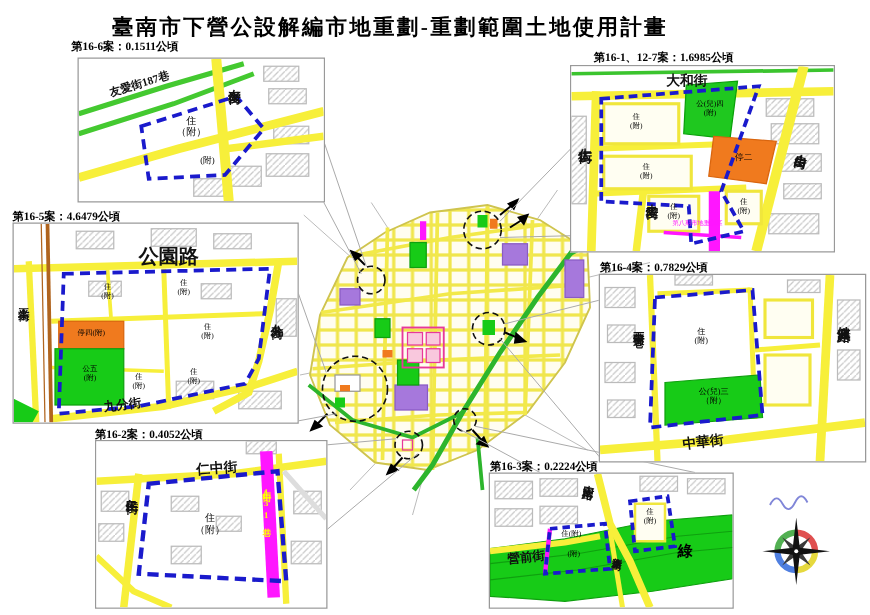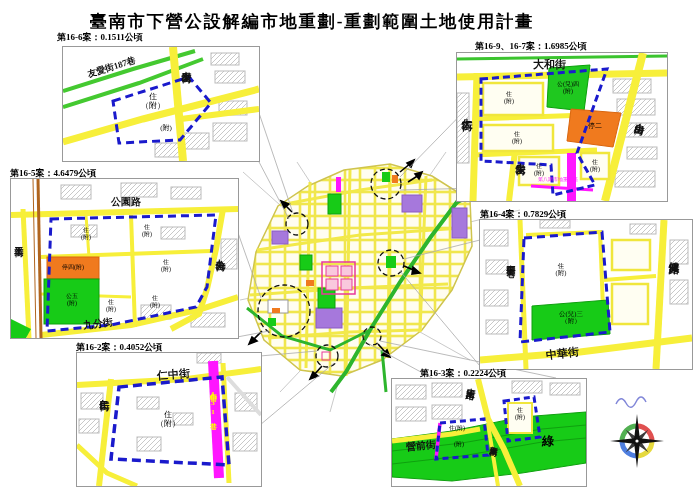--- a/index.html
+++ b/index.html
@@ -163,21 +163,21 @@
     <line x1="118" y1="72" x2="196" y2="62" stroke="#f7ef3a" stroke-width="6"></line>
     <polygon points="50,54 126,30 148,56 117,93 56,96" fill="none" stroke-width="3" stroke-dasharray="8 5" stroke="#1a1acc"></polygon>
   </svg>
   <div class="street" style="left:24px;top:14px;font-size:9px;transform:rotate(-17deg);">友愛街187巷</div>
   <div class="street vt" style="left:116px;top:16px;font-size:10px;">友愛街</div>
   <div class="zl" style="left:74px;top:46px;width:32px;font-size:8px;">住
 （附）</div>
   <div class="zl" style="left:92px;top:78px;width:22px;font-size:7px;">(附)</div>
 </div>
 
-<div class="case-label" style="left:475px;top:40px;">第16-9、16-7案：1.6985公頃</div>
+<div class="case-label" style="left:475px;top:40px;">第16-1、12-7案：1.6985公頃</div>
 <div class="inset" style="left:456px;top:52px;width:210px;height:148px;">
   <svg width="210" height="148" viewBox="0 0 210 148">
     <rect width="210" height="148" fill="#fff"></rect>
     <g fill="url(#hatch)" stroke="#bbb">
       <rect x="156" y="26" width="38" height="14"></rect>
         <rect x="160" y="46" width="38" height="16"></rect>
       <rect x="166" y="70" width="34" height="14"></rect>
         <rect x="170" y="94" width="30" height="12"></rect>
       <rect x="158" y="118" width="40" height="16"></rect>
         <rect x="0" y="40" width="12" height="70"></rect>
@@ -242,21 +242,21 @@
     <line x1="30" y1="78" x2="200" y2="72" stroke="#f7ef3a" stroke-width="4"></line>
     <line x1="75" y1="36" x2="78" y2="78" stroke="#f7ef3a" stroke-width="3"></line>
     <line x1="30" y1="115" x2="120" y2="118" stroke="#f7ef3a" stroke-width="3"></line>
     <line x1="27" y1="0" x2="30" y2="159" stroke="#b0641e" stroke-width="3"></line>
     <line x1="22" y1="0" x2="25" y2="159" stroke="#b0641e" stroke-width="1"></line>
     <rect x="36" y="78" width="52" height="22" fill="#f07a1e" stroke="#d9650e"></rect>
     <rect x="33" y="100" width="55" height="45" fill="#17cb17" stroke="#0fa00f"></rect>
     <polygon points="0,140 20,150 15,159 0,159" fill="#17cb17"></polygon>
     <polygon points="40,40 205,36 196,108 185,128 100,146 36,152" fill="none" stroke-width="3" stroke-dasharray="8 5" stroke="#1a1acc"></polygon>
   </svg>
-  <div class="street" style="left:100px;top:16px;font-size:10px;">公園路</div>
+  <div class="street" style="left:100px;top:16px;font-size:16px;">公園路</div>
   <div class="street vt" style="left:202px;top:72px;font-size:10px;">九分街</div>
   <div class="street" style="left:72px;top:138px;font-size:10px;transform:rotate(-7deg);">九分街</div>
   <div class="street vt" style="left:1px;top:60px;font-size:9px;">工業街</div>
   <div class="zl" style="left:62px;top:48px;width:26px;font-size:6px;">住
 (附)</div>
   <div class="zl" style="left:123px;top:45px;width:26px;font-size:6px;">住
 (附)</div>
   <div class="zl" style="left:142px;top:80px;width:26px;font-size:6px;">住
 (附)</div>
   <div class="zl" style="left:87px;top:120px;width:26px;font-size:6px;">住
@@ -326,21 +326,21 @@
     <line x1="136" y1="8" x2="142" y2="125" stroke="#ff16ff" stroke-width="10"></line>
     <polygon points="42,34 145,24 152,112 34,106" fill="none" stroke-width="3.5" stroke-dasharray="9 5" stroke="#1a1acc"></polygon>
   </svg>
   <div class="street" style="left:80px;top:14px;font-size:11px;transform:rotate(-4deg);">仁中街</div>
   <div class="street vt" style="left:20px;top:38px;font-size:10px;">仁民街</div>
   <div class="street vt" style="left:131px;top:34px;font-size:7px;color:#ffff00;font-weight:bold;">仁中街131巷</div>
   <div class="zl" style="left:74px;top:58px;width:34px;font-size:8px;">住
 （附）</div>
 </div>
 
-<div class="case-label" style="left:392px;top:367px;margin-left:28px;">第16-3案：0.2224公頃</div>
+<div class="case-label" style="left:392px;top:367px;">第16-3案：0.2224公頃</div>
 <div class="inset" style="left:391px;top:378px;width:194px;height:107px;">
   <svg width="194" height="107" viewBox="0 0 194 107">
     <rect width="194" height="107" fill="#fff"></rect>
     <g fill="url(#hatch)" stroke="#bbb">
       <rect x="4" y="6" width="30" height="14"></rect>
         <rect x="40" y="4" width="30" height="14"></rect>
       <rect x="4" y="28" width="30" height="14"></rect>
         <rect x="40" y="26" width="30" height="14"></rect>
       <rect x="120" y="2" width="30" height="12"></rect>
         <rect x="158" y="4" width="30" height="12"></rect>

